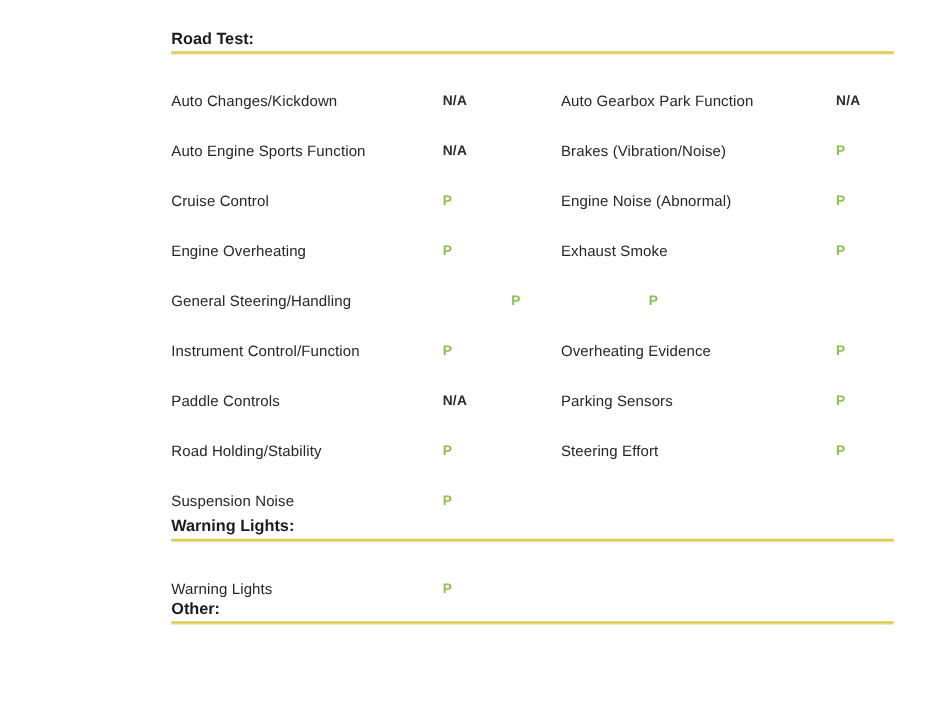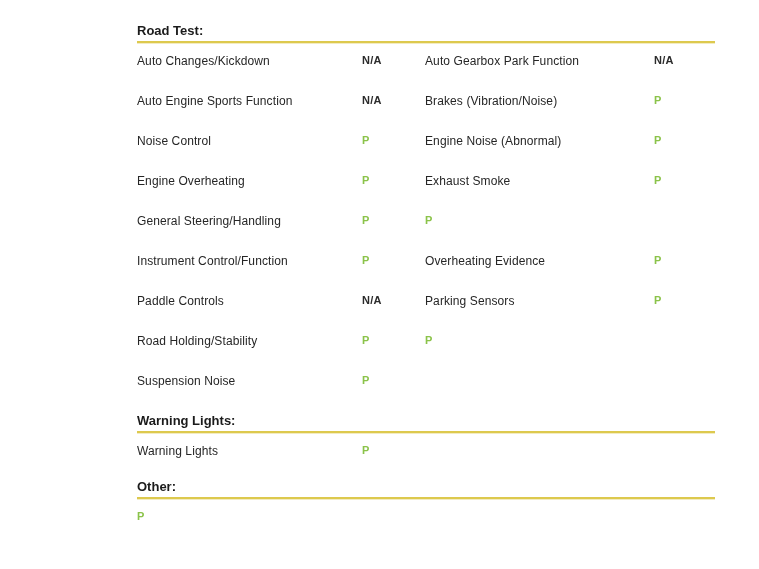--- a/index.html
+++ b/index.html
@@ -32,21 +32,22 @@
     box-shadow: 0 1px 0 rgba(221, 201, 78, 0.35);
   }
   .rows {
     margin-top: 5px;
   }
   .row {
     display: flex;
     height: 40px;
     box-sizing: border-box;
     padding-top: 6px;
-    align-items: flex-start;
+    align-items: flex-end;
+    gap: 47px;
   }
   .short-row .row { height: 40px; }
   .cell {
     box-sizing: border-box;
   }
   .label-left  { width: 225px; }
   .status-left { width: 63px;  }
   .label-right { width: 229px; }
   .status-right{ width: 61px;  }
   .item-label {
@@ -87,21 +88,21 @@
         </div>
 
         <div class="row">
           <div class="cell label-left item-label">Auto Engine Sports Function</div>
           <div class="cell status-left status-value status-na">N/A</div>
           <div class="cell label-right item-label">Brakes (Vibration/Noise)</div>
           <div class="cell status-right status-value status-pass">P</div>
         </div>
 
         <div class="row">
-          <div class="cell label-left item-label">Noise Control</div>
+          <div class="cell label-left item-label">Cruise Control</div>
           <div class="cell status-left status-value status-pass">P</div>
           <div class="cell label-right item-label">Engine Noise (Abnormal)</div>
           <div class="cell status-right status-value status-pass">P</div>
         </div>
 
         <div class="row">
           <div class="cell label-left item-label">Engine Overheating</div>
           <div class="cell status-left status-value status-pass">P</div>
           <div class="cell label-right item-label">Exhaust Smoke</div>
           <div class="cell status-right status-value status-pass">P</div>
@@ -123,20 +124,21 @@
         <div class="row">
           <div class="cell label-left item-label">Paddle Controls</div>
           <div class="cell status-left status-value status-na">N/A</div>
           <div class="cell label-right item-label">Parking Sensors</div>
           <div class="cell status-right status-value status-pass">P</div>
         </div>
 
         <div class="row">
           <div class="cell label-left item-label">Road Holding/Stability</div>
           <div class="cell status-left status-value status-pass">P</div>
+          <div class="cell label-right item-label">Steering Effort</div>
           <div class="cell status-right status-value status-pass">P</div>
         </div>
 
         <div class="row">
           <div class="cell label-left item-label">Suspension Noise</div>
           <div class="cell status-left status-value status-pass">P</div>
           <div class="cell label-right item-label"></div>
           <div class="cell status-right status-value"></div>
         </div>
 

